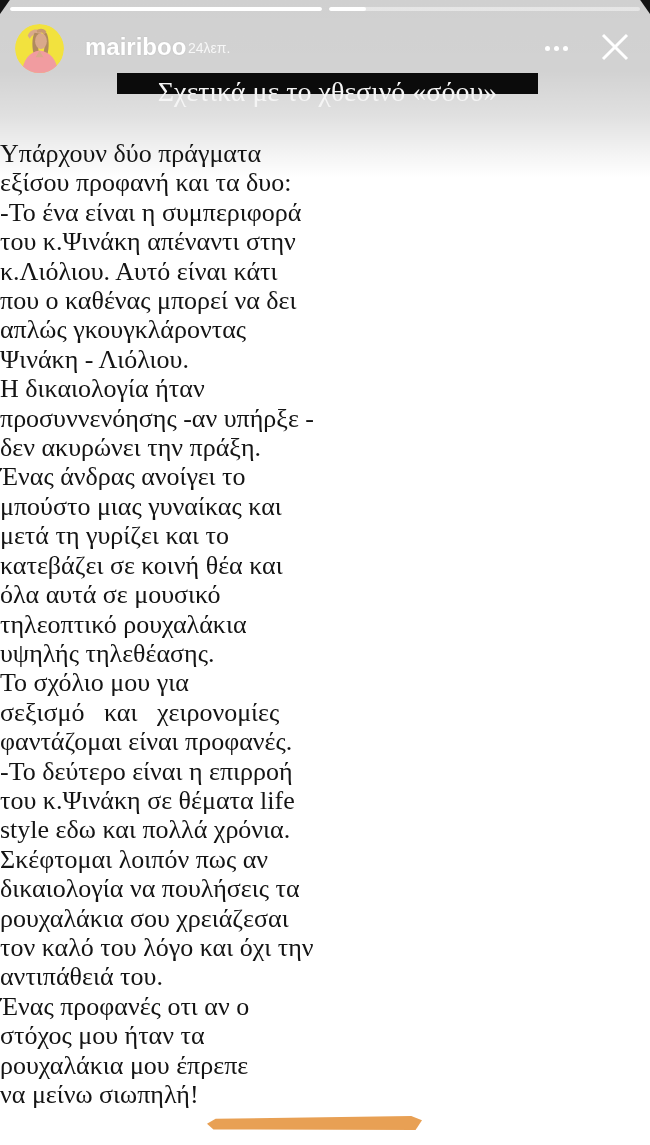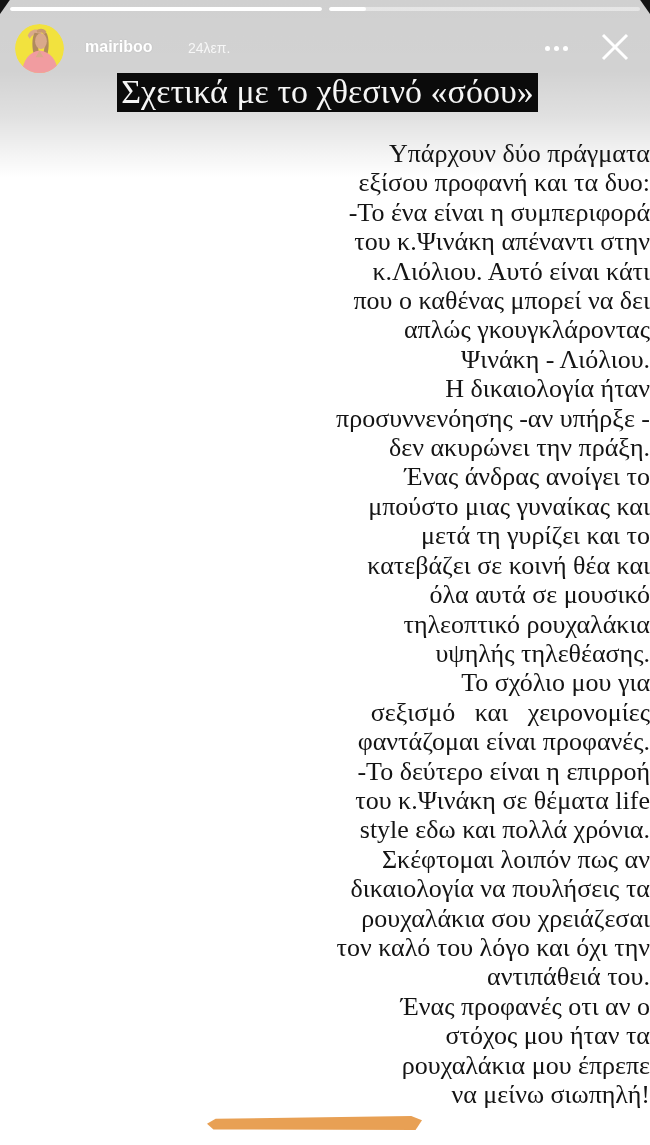--- a/index.html
+++ b/index.html
@@ -41,21 +41,21 @@
   .progress-fill { height: 100%; background: #ffffff; border-radius: 2px; }
 
   
   .avatar {
     position: absolute; left: 15px; top: 24px;
     width: 49px; height: 49px; border-radius: 50%; overflow: hidden;
     cursor: pointer;
   }
   .username {
     position: absolute; left: 85px; top: 34px;
-    color: #ffffff; font-weight: bold; font-size: 16px; line-height: 26px;
+    color: #ffffff; font-weight: bold; font-size: 24px; line-height: 26px;
     cursor: pointer;
     text-shadow: 0 0 2px rgba(0,0,0,0.1);
   }
   .timestamp {
     position: absolute; left: 188px; top: 35px;
     color: rgba(255,255,255,0.82); font-size: 14px; line-height: 26px;
   }
   .more-btn {
     position: absolute; left: 536px; top: 33px;
     width: 40px; height: 30px;
@@ -65,36 +65,36 @@
   .more-btn .dot { width: 5px; height: 5px; border-radius: 50%; background: #ffffff; }
   .close-btn {
     position: absolute; left: 594px; top: 29px;
     width: 42px; height: 36px;
     display: flex; align-items: center; justify-content: center;
     cursor: pointer; background: none; border: none;
   }
 
   
   .title-banner {
-    position: absolute; left: 117px; top: 73px; width: 421px; height: 39px;
+    position: absolute; left: 117px; top: 73px; width: 421px; height: 21px;
     background: #0b0b0b;
     color: #f5f5f5;
     font-family: "Liberation Serif", "DejaVu Serif", serif;
-    font-size: 34px; line-height: 38px;
+    font-size: 28px; line-height: 38px;
     text-align: center;
     white-space: nowrap;
   }
 
   
   .story-body {
     position: absolute; top: 139px; left: 0; width: 650px;
     font-family: "Liberation Serif", "DejaVu Serif", serif;
     font-size: 26px; line-height: 29.4px;
     color: #141414;
-    text-align: right;
+    text-align: left;
   }
   .story-line { white-space: pre; }
 
   
   .underline-stroke {
     position: absolute; left: 207px; top: 1116px; width: 215px; height: 14px;
     background: #E8A054;
     clip-path: polygon(4% 20%, 95% 0%, 100% 30%, 97% 100%, 3% 96%, 0% 55%);
   }
 </style>

